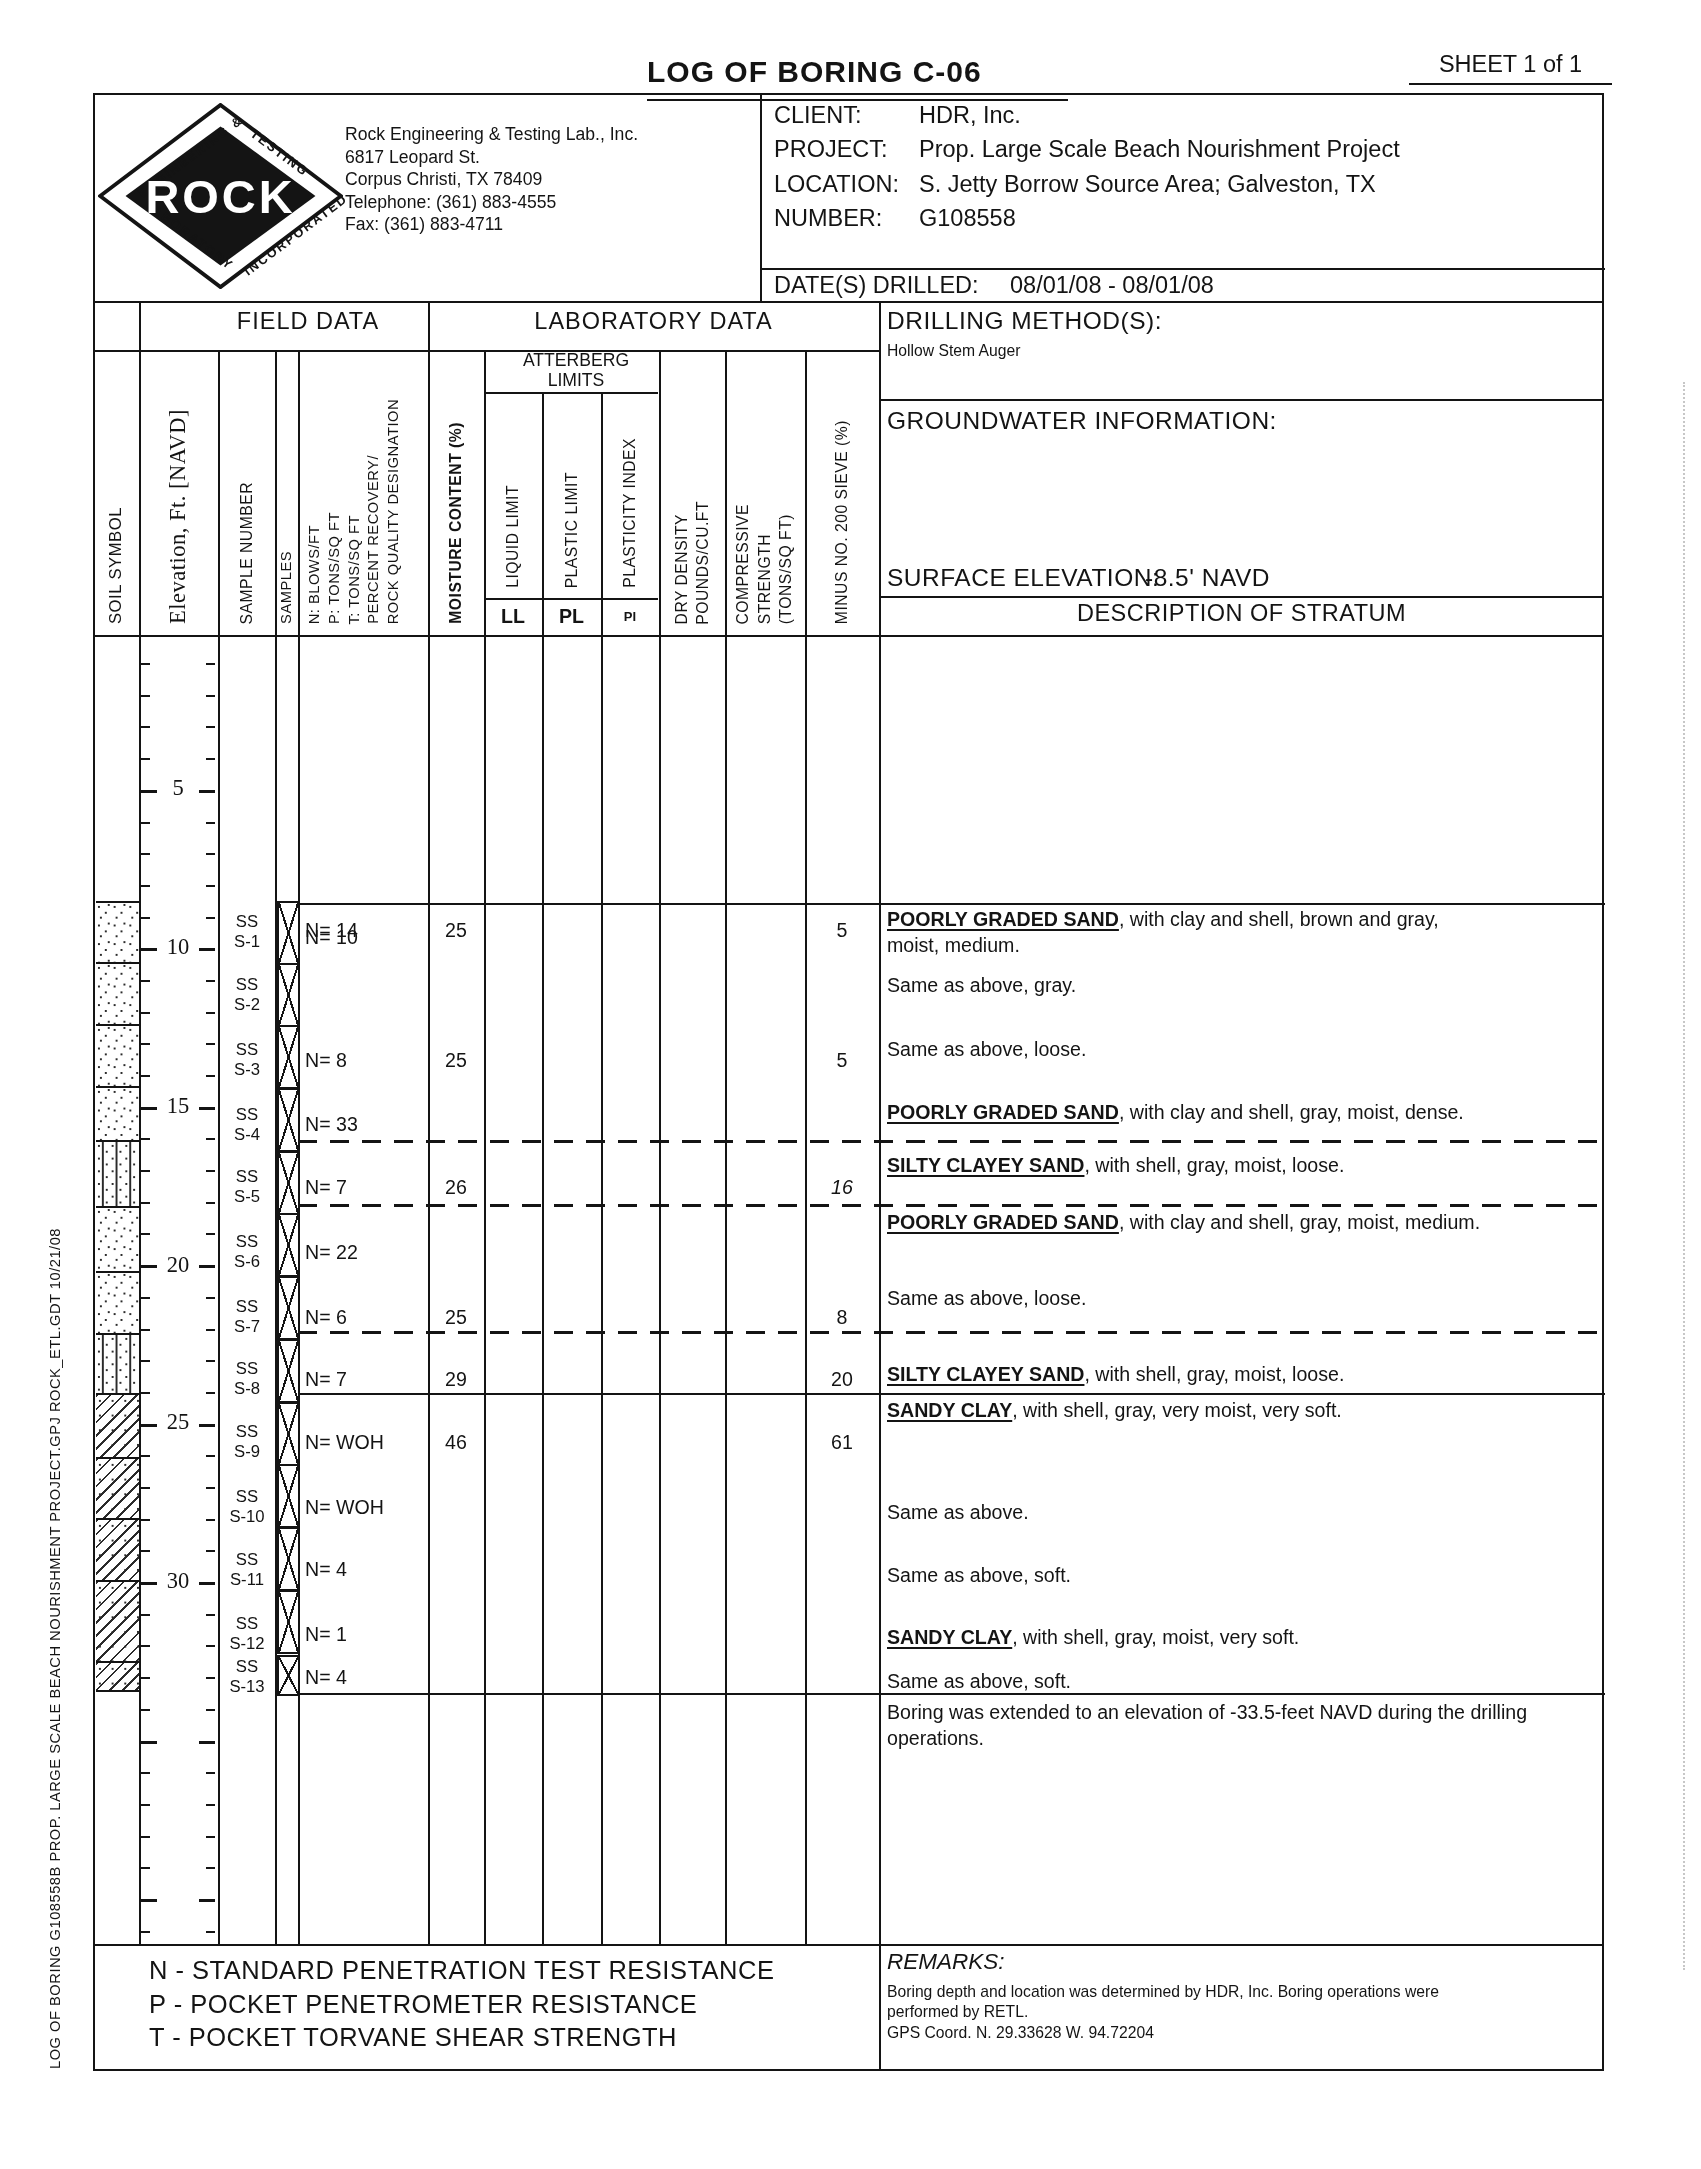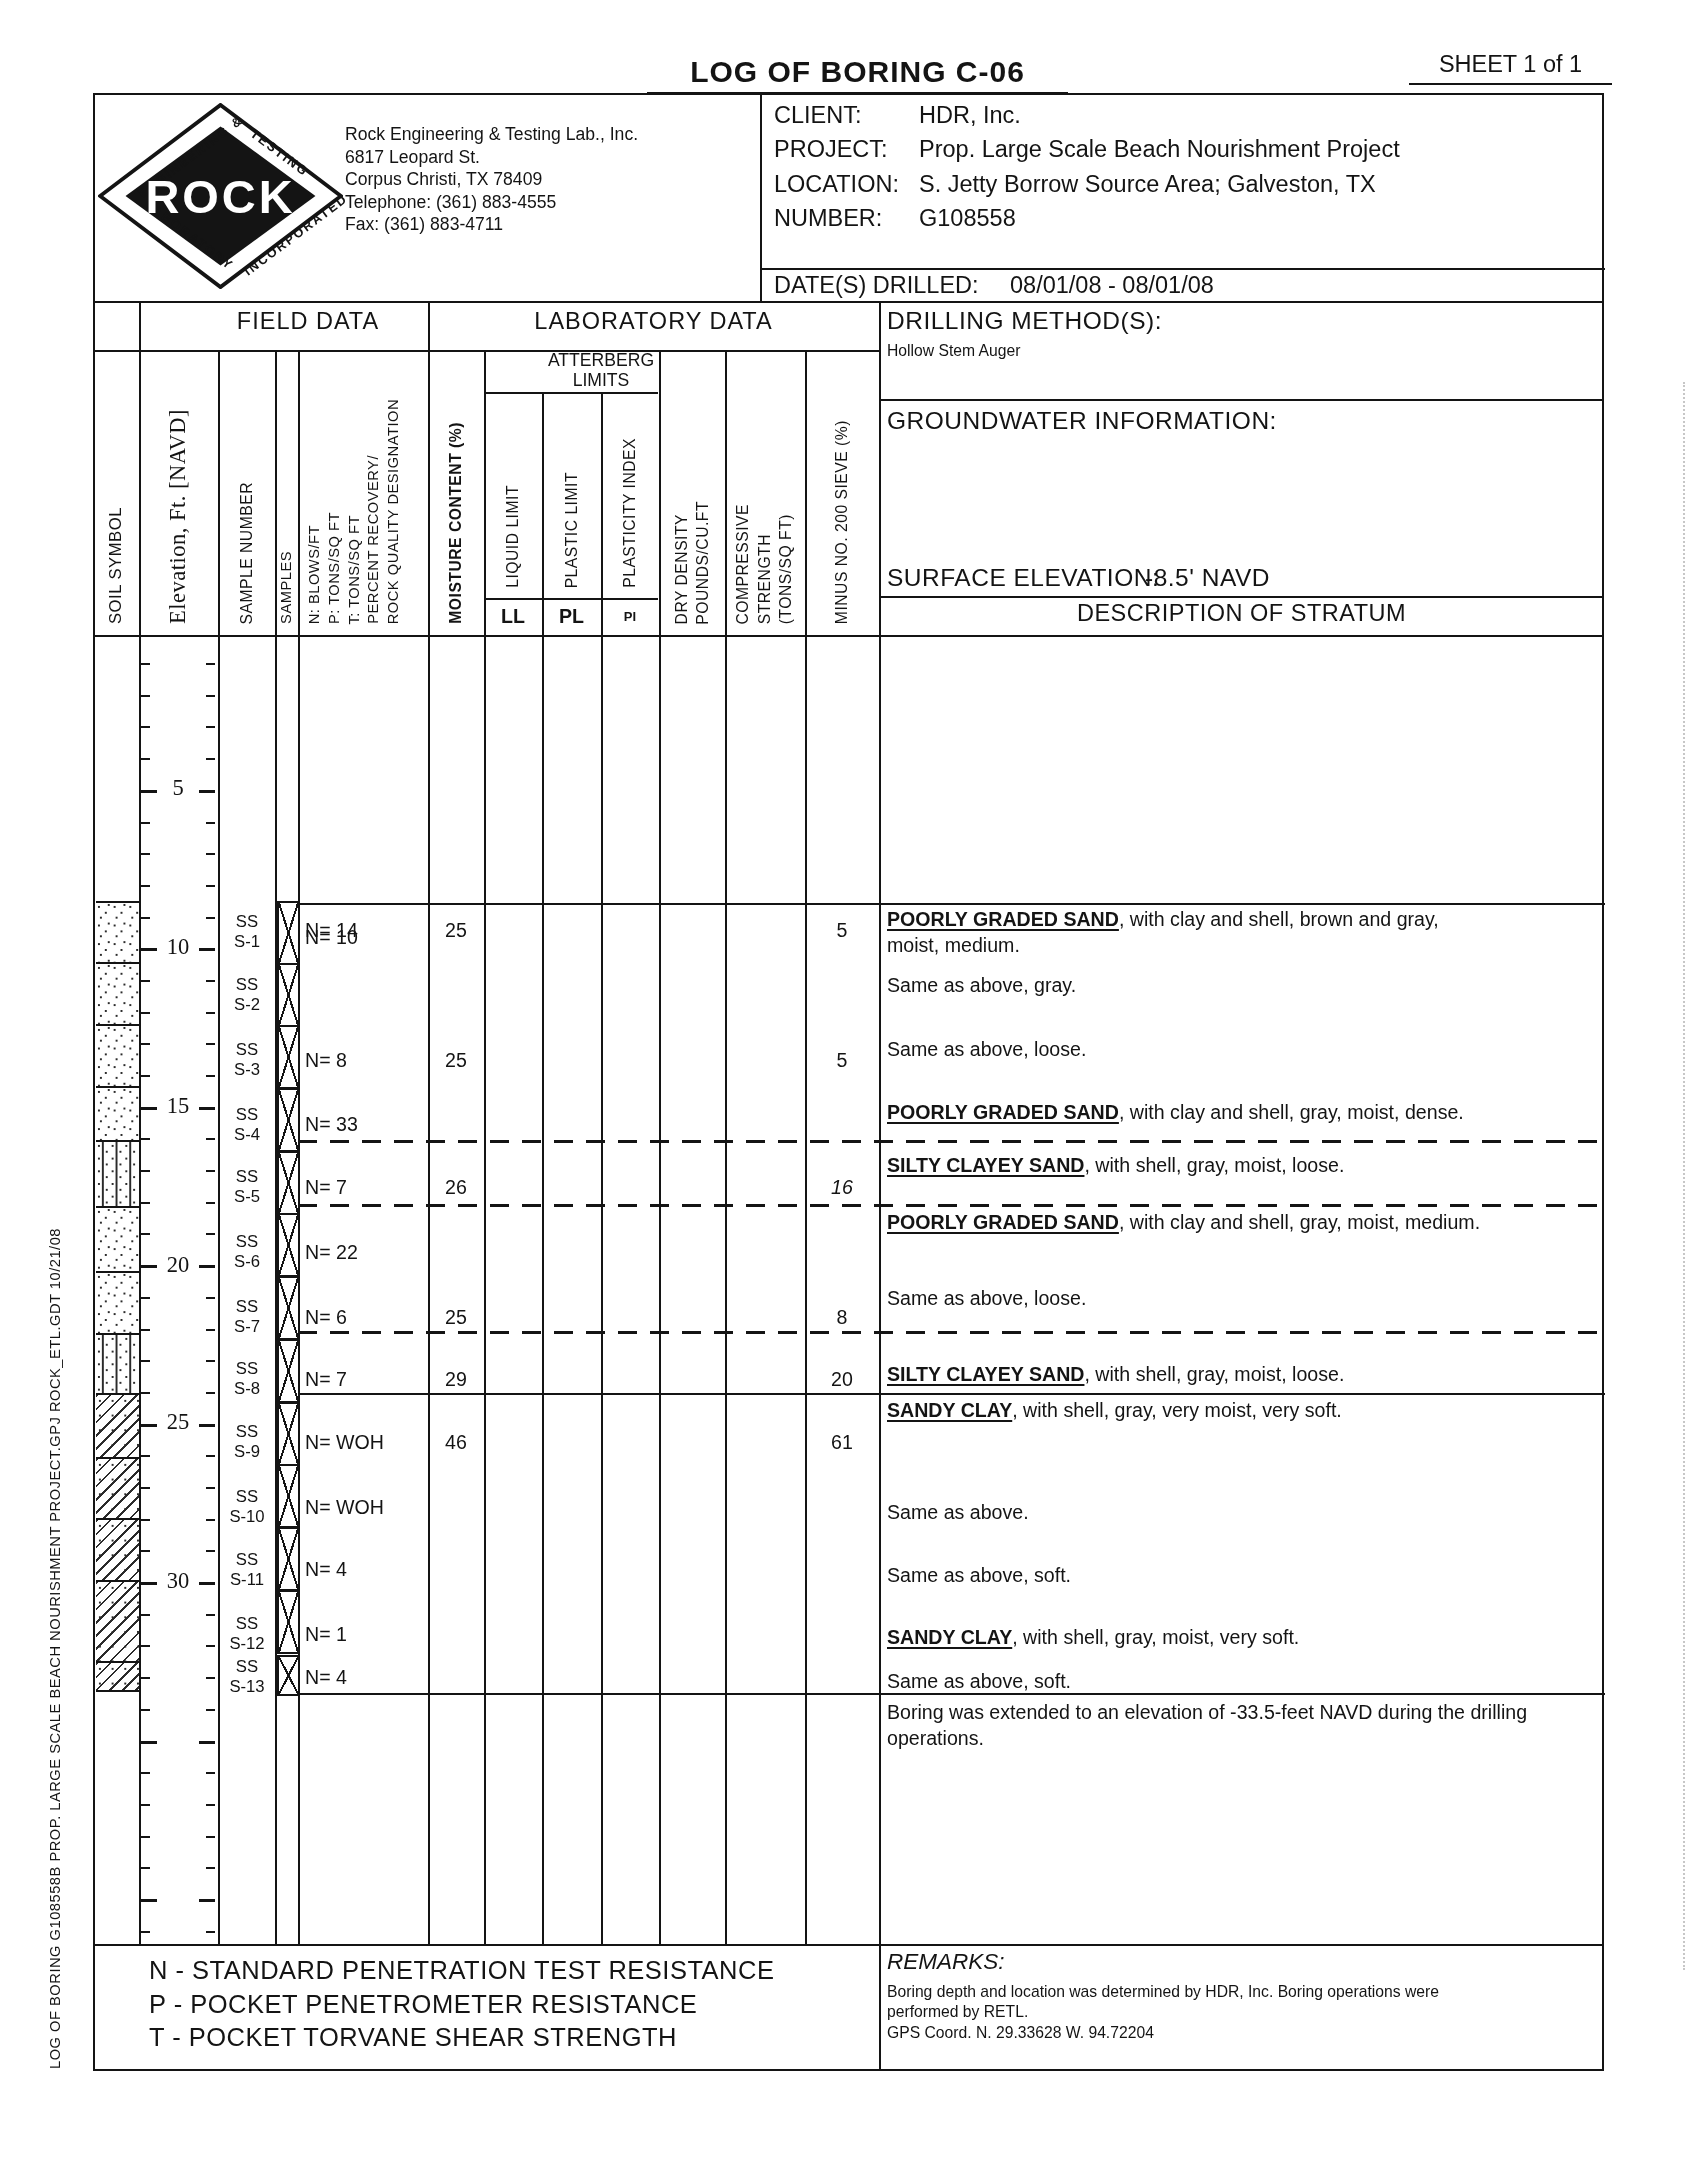--- a/index.html
+++ b/index.html
@@ -51,21 +51,21 @@
   .panel-label{font-size:24.5px;letter-spacing:0.5px;}
   .logo-word{position:absolute;font-weight:bold;font-size:12.7px;letter-spacing:2px;white-space:nowrap;}
   .legend-line{position:absolute;left:149px;font-size:25.5px;letter-spacing:0.5px;white-space:nowrap;}
   .rmk{position:absolute;left:887px;font-size:15.7px;white-space:nowrap;}
 </style>
 </head>
 <body>
 
 <div id="page">
 
-  <div class="abs" style="left:647px;top:55px;width:421px;text-align:center;font-size:30px;font-weight:bold;letter-spacing:1px;border-bottom:2.9px solid #141414;padding-bottom:3px;">LOG OF BORING C-06</div>
+  <div class="abs" style="left:647px;top:55px;width:421px;font-size:30px;font-weight:bold;letter-spacing:1px;border-bottom:2.9px solid #141414;padding-bottom:10px;">LOG OF BORING C-06</div>
   <div class="abs" style="left:1409px;top:51px;width:203px;text-align:center;font-size:23.5px;border-bottom:2.9px solid #141414;padding-bottom:4.9px;">SHEET 1 of 1</div>
 
   <div class="outer" style="left:93px;top:93px;width:1511px;height:1978px;"></div>
 
   <div class="abs" style="left:98px;top:103px;width:245px;height:186px;">
     <svg width="245" height="186" viewBox="0 0 250 190">
       <polygon points="125,2 248,95 125,188 2,95" fill="#ffffff" stroke="#141414" stroke-width="4"></polygon>
       <polygon points="125,24 222,95 125,166 28,95" fill="#141414"></polygon>
     </svg>
     <div class="logo-word" style="left:29px;top:47px;transform:rotate(-37deg);">ENGINEERING &amp;</div>
@@ -119,21 +119,21 @@
   <div class="abs hdr multi" style="left:298px;top:350px;width:130px;height:284px;font-size:14.7px;justify-content:flex-start;padding-left:7.8px;">
     <span class="vtext">N: BLOWS/FT</span>
     <span class="vtext">P: TONS/SQ FT</span>
     <span class="vtext">T: TONS/SQ FT</span>
     <span class="vtext">PERCENT RECOVERY/</span>
     <span class="vtext">ROCK QUALITY DESIGNATION</span>
     </div>
   <div class="abs hdr" style="left:428px;top:350px;width:56px;height:284px;font-weight:bold;">
     <span class="vtext">MOISTURE CONTENT (%)</span>
     </div>
-  <div class="abs center" style="left:484px;top:350px;width:184px;height:42px;font-size:17.6px;line-height:19.6px;flex-direction:column;margin-left:25px;">
+  <div class="abs center" style="left:484px;top:350px;width:184px;height:42px;font-size:17.6px;line-height:19.6px;flex-direction:column;">
     <div>ATTERBERG</div>
     <div>LIMITS</div>
     </div>
   <div class="abs hdr" style="left:484px;top:392px;width:58px;height:206px;">
     <span class="vtext">LIQUID LIMIT</span>
     </div>
   <div class="abs hdr" style="left:542px;top:392px;width:59px;height:206px;">
     <span class="vtext">PLASTIC LIMIT</span>
     </div>
   <div class="abs hdr" style="left:601px;top:392px;width:58px;height:206px;">

